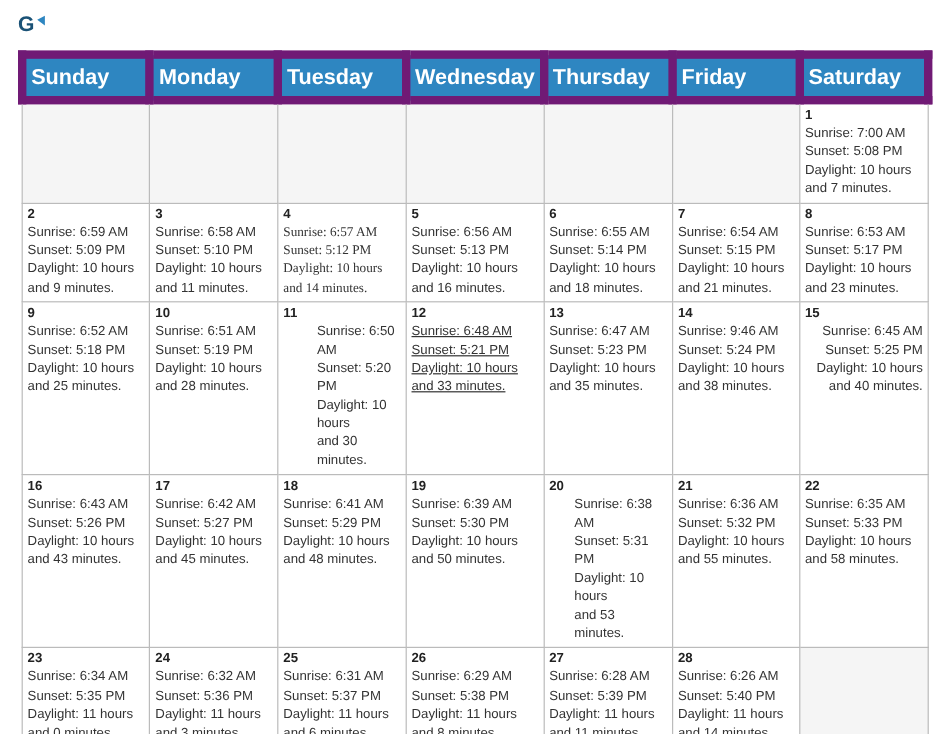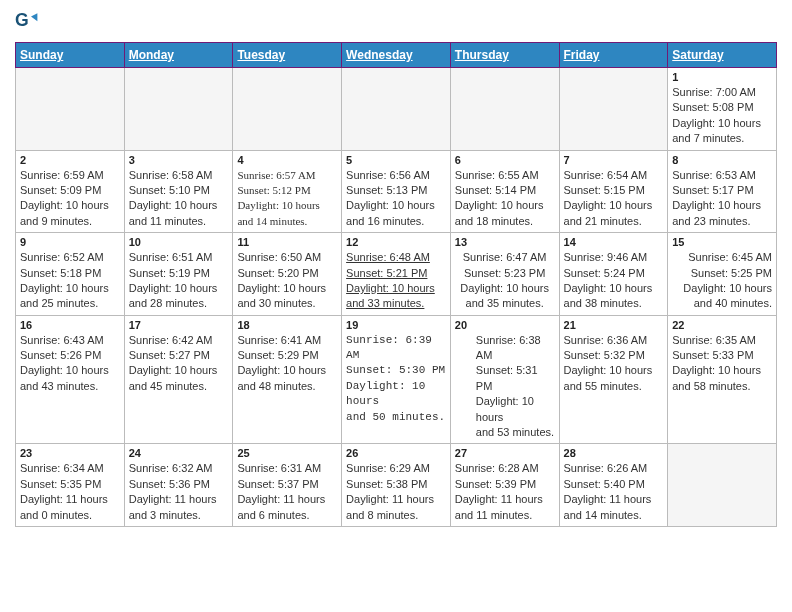--- a/index.html
+++ b/index.html
@@ -46,26 +46,25 @@
       color: #444;
     }
     .calendar {
       width: 100%;
       border-collapse: collapse;
       border: 1px solid #bbb;
     }
     .calendar th {
       background: #2e86c1;
       color: #fff;
-      font-size: 12px;
+      font-size: 18px;
       font-weight: bold;
       padding: 5px 4px;
-      border: 1px solid #701a75;
+      border: 7px solid #701a75;
       text-align: left;
-      text-decoration: underline;
     }
     .calendar td {
       border: 1px solid #bbb;
       vertical-align: top;
       padding: 3px 4px;
       width: 108px;
       height: 80px;
       font-size: 9.5px;
       color: #222;
       background: #fff;
@@ -195,35 +194,35 @@
           </td>
           <td>
             <span class="day-num">10</span>
             <div class="day-info" style="white-space: pre-line;">Sunrise: 6:51 AM
 Sunset: 5:19 PM
 Daylight: 10 hours
 and 28 minutes.</div>
           </td>
           <td>
             <span class="day-num">11</span>
-            <div class="day-info" style="white-space: pre-line;">Sunrise: 6:50 AM
+            <div class="day-info" style="white-space: pre-line; margin-left: 28px;">Sunrise: 6:50 AM
 Sunset: 5:20 PM
 Daylight: 10 hours
 and 30 minutes.</div>
           </td>
           <td>
             <span class="day-num">12</span>
             <div class="day-info" style="white-space: pre-line; text-decoration: underline;">Sunrise: 6:48 AM
 Sunset: 5:21 PM
 Daylight: 10 hours
 and 33 minutes.</div>
           </td>
           <td>
             <span class="day-num">13</span>
-            <div class="day-info" style="white-space: pre-line; text-align: center;">Sunrise: 6:47 AM
+            <div class="day-info" style="white-space: pre-line;">Sunrise: 6:47 AM
 Sunset: 5:23 PM
 Daylight: 10 hours
 and 35 minutes.</div>
           </td>
           <td>
             <span class="day-num">14</span>
             <div class="day-info" style="white-space: pre-line;">Sunrise: 9:46 AM
 Sunset: 5:24 PM
 Daylight: 10 hours
 and 38 minutes.</div>
@@ -253,21 +252,21 @@
           </td>
           <td>
             <span class="day-num">18</span>
             <div class="day-info" style="white-space: pre-line;">Sunrise: 6:41 AM
 Sunset: 5:29 PM
 Daylight: 10 hours
 and 48 minutes.</div>
           </td>
           <td>
             <span class="day-num">19</span>
-            <div class="day-info" style="white-space: pre-line; font-family: Liberation Mono, monospace;">Sunrise: 6:39 AM
+            <div class="day-info" style="white-space: pre-line;">Sunrise: 6:39 AM
 Sunset: 5:30 PM
 Daylight: 10 hours
 and 50 minutes.</div>
           </td>
           <td>
             <span class="day-num">20</span>
             <div class="day-info" style="white-space: pre-line; margin-left: 21px;">Sunrise: 6:38 AM
 Sunset: 5:31 PM
 Daylight: 10 hours
 and 53 minutes.</div>

